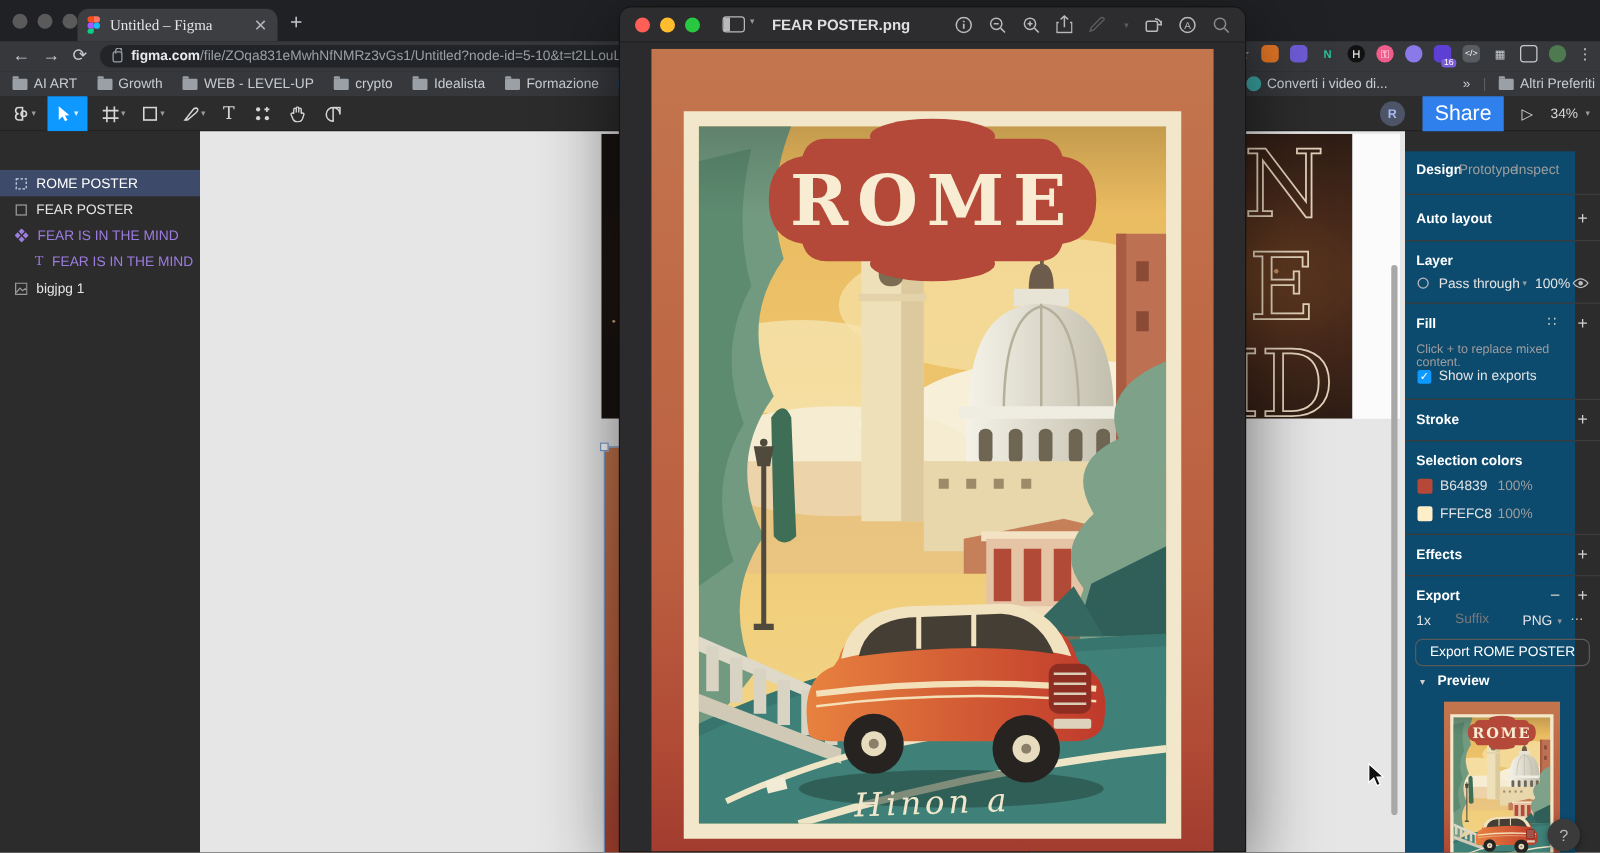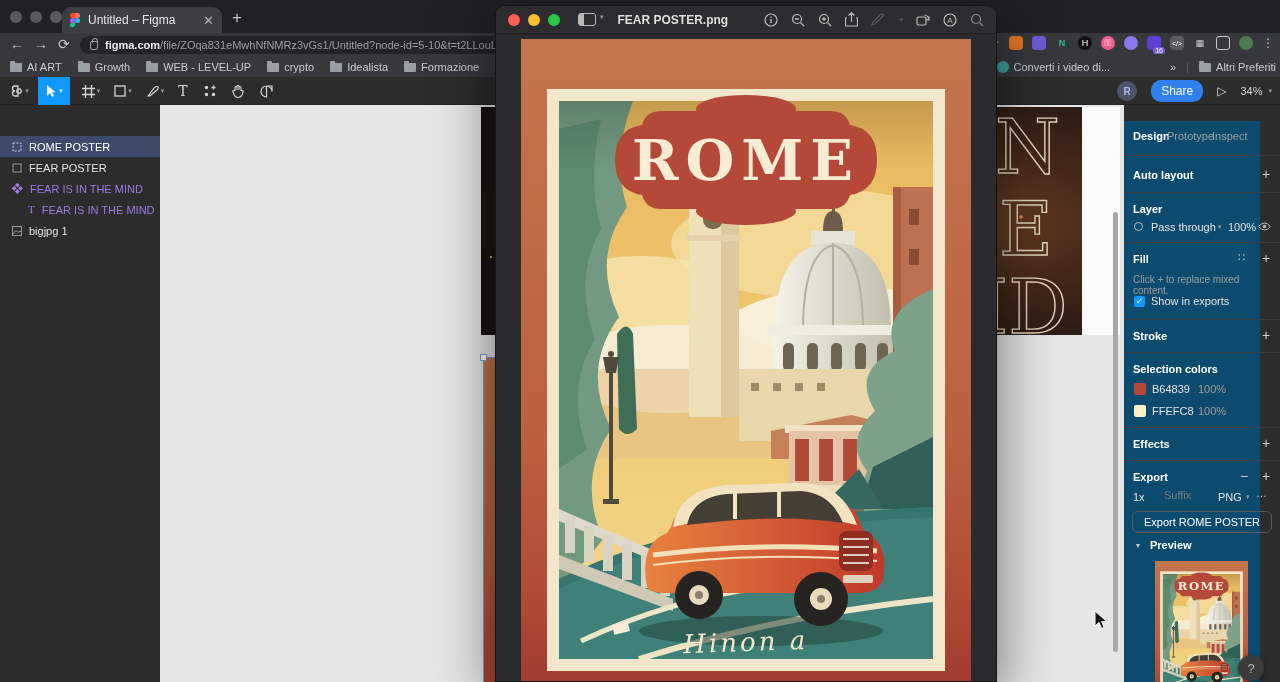--- a/index.html
+++ b/index.html
@@ -5,21 +5,21 @@
   * { margin:0; padding:0; box-sizing:border-box; }
   html,body { width:1280px; height:682px; overflow:hidden; }
   body { font-family:"Liberation Sans", sans-serif; background:#202124; position:relative; }
   .abs { position:absolute; }
 
   
   .tabbar { position:absolute; left:0; top:0; width:1280px; height:33px; background:#202124; }
   .tl-group { position:absolute; left:10px; top:11px; display:flex; gap:8px; }
   .tl { width:12px; height:12px; border-radius:50%; }
   .tl.dim { background:#5a5a5a; }
-  .tab { position:absolute; left:62px; top:7px; width:160px; height:26px; background:#3c3e42; border-radius:9px 9px 0 0; display:flex; align-items:center; padding:0 8px; }
+  .tab { position:absolute; left:62px; top:7px; width:160px; height:26px; background:#3c3e42; border-radius:9px 9px 0 0; display:flex; align-items:center; padding:0 8px;font-family:Liberation Serif, serif; }
   .tab-title { font-size:12px; color:#e3e5e8; margin-left:7px; flex:1; white-space:nowrap; overflow:hidden; }
   .tab-close { color:#aeb2b8; font-size:13px; line-height:1; }
   .newtab-btn { position:absolute; left:232px; top:9px; color:#c0c4ca; font-size:17px; line-height:1; }
   .figma-favicon { width:11px; height:14px; position:relative; flex:none; }
   .figma-favicon i { position:absolute; width:5px; height:5px; }
 
   .urlrow { position:absolute; left:0; top:33px; width:1280px; height:24px; background:#36383c; }
   .nav-ic { color:#c6cacf; font-size:14px; position:absolute; top:3px; }
   .omnibox { position:absolute; left:80px; top:3px; width:905px; height:18px; background:#222427; border-radius:9px; display:flex; align-items:center; padding:0 10px; }
   .lock-ic { width:8px; height:9px; border:1px solid #9aa0a6; border-radius:2px; position:relative; margin-right:7px; flex:none; }
@@ -43,21 +43,21 @@
   .figma { position:absolute; left:0; top:77px; width:1280px; height:605px; background:#2c2c2c; }
   .fig-toolbar { position:absolute; left:0; top:0; width:1280px; height:28px; background:#2c2c2c; border-bottom:1px solid #222; }
   .tool { position:absolute; top:0; height:28px; display:flex; align-items:center; justify-content:center; color:#d6d6d6; }
   .tool svg { display:block; }
   .tool-sel { background:#0d99ff; color:#fff; border-radius:0; }
   .chev { font-size:7px; color:#9a9a9a; margin-left:2px; }
   .tool-sel .chev { color:#dceeff; }
 
   .fig-top-right { position:absolute; right:8px; top:0; height:28px; display:flex; align-items:center; gap:14px; }
   .avatar-r { width:20px; height:20px; border-radius:50%; background:#4d5468; color:#a9baf0; font-size:10px; font-weight:bold; display:flex; align-items:center; justify-content:center; }
-  .share-btn { background:#2f80ed; color:#fff; font-size:12px; border-radius:10px; padding:4px 10px; }
+  .share-btn { background:#2f80ed; color:#fff; font-size:17px; border-radius:0; padding:4px 10px; }
   .play-ic { color:#d6d6d6; font-size:12px; }
   .zoom-lvl { color:#d6d6d6; font-size:11px; display:flex; gap:4px; align-items:center; }
 
   .left-panel { position:absolute; left:0; top:28px; width:160px; height:577px; background:#2c2c2c; }
   .lp-header { position:absolute; left:0; top:0; width:160px; height:26px; border-bottom:1px solid #3a3a3a; display:flex; align-items:center; }
   .lp-tab { font-size:11px; }
   .layer-row { position:absolute; left:0; width:160px; height:21px; display:flex; align-items:center; font-size:11px; color:#e4e4e4; }
   .layer-row.sel { background:#3d4a6a; color:#fff; }
   .lr-ic { margin-left:12px; margin-right:7px; flex:none; display:flex; }
   .purple { color:#9d7ce0; }

